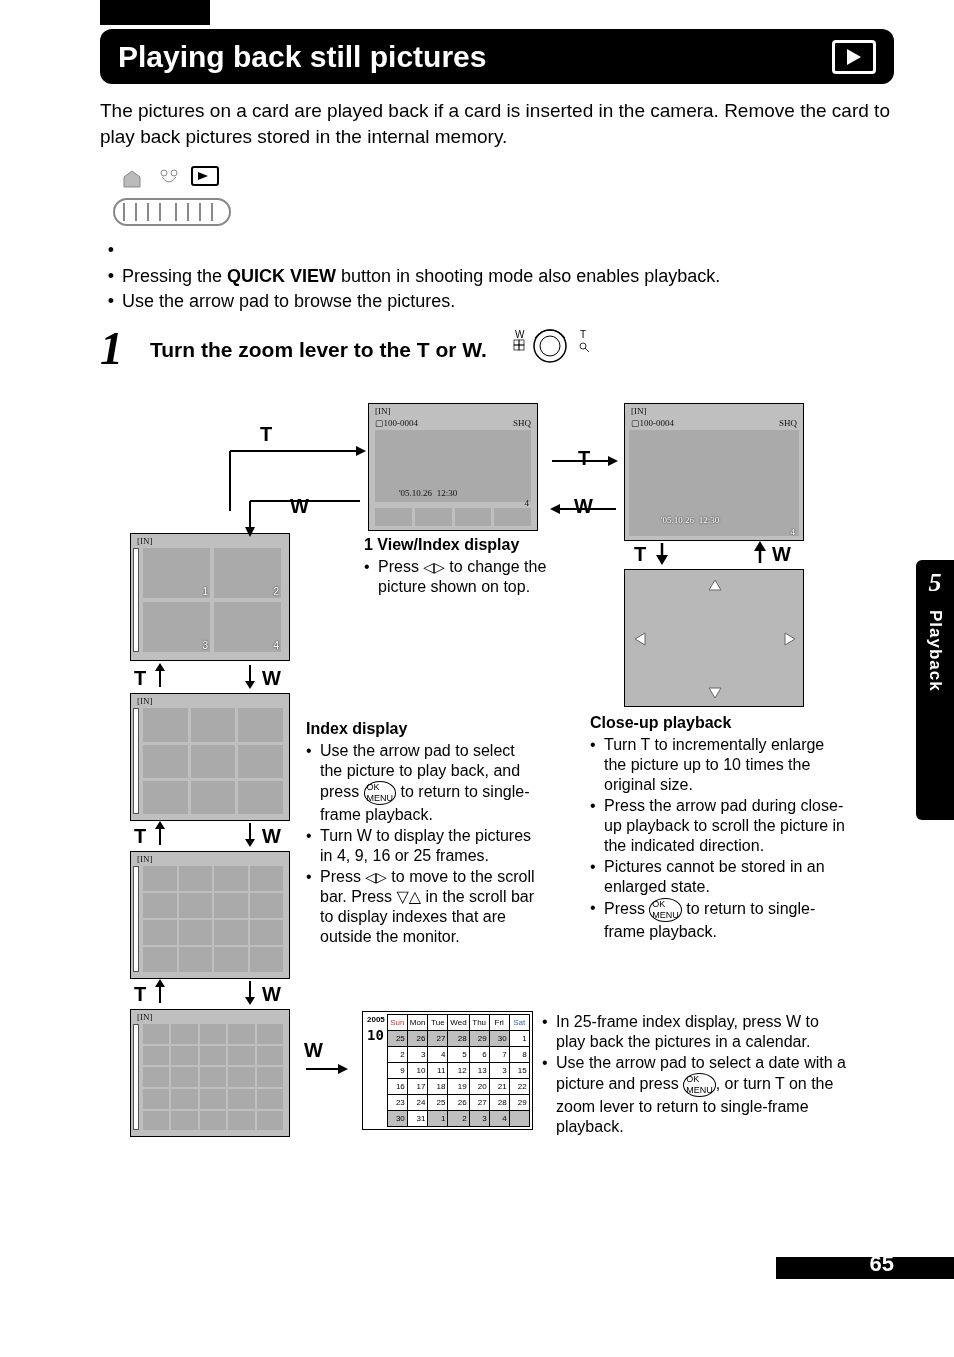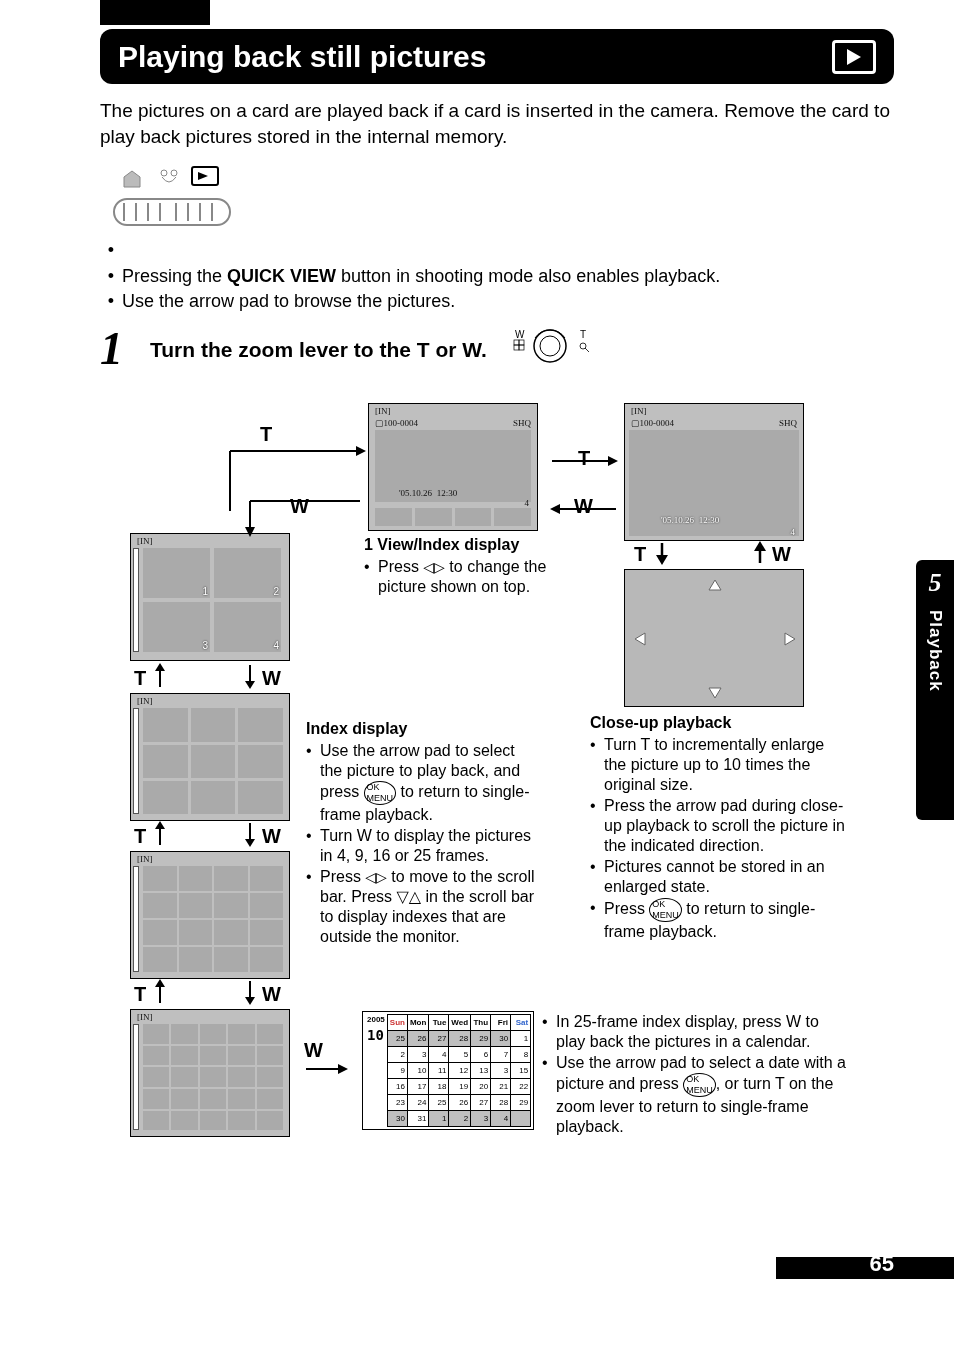--- a/index.html
+++ b/index.html
@@ -36,21 +36,21 @@
   .side-tab .num { font-family:"Times New Roman",serif; font-style:italic; font-weight:bold; font-size:26px; margin-bottom:10px; }
   .side-tab .lbl { writing-mode: vertical-rl; font-weight:bold; font-size:17px; letter-spacing:1px; }
 
   .footer { position: absolute; bottom: 0; left: 0; right: 0; height: 60px; }
   .footer .bar { position:absolute; right:0; bottom:18px; width:170px; height:22px; background:#000; }
   .footer .tick { position:absolute; right:170px; bottom:18px; width:8px; height:22px; background:#000; }
   .footer .pg { position:absolute; right:60px; bottom:18px; color:#fff; font-weight:bold; font-size:22px; }
 
   .cal-table { border-collapse: collapse; font-size:8px; }
   .cal-table td, .cal-table th { border:1px solid #000; width:20px; height:16px; text-align:right; padding:0 2px; background:#fff; }
-  .cal-table th { font-weight:bold; }
+  .cal-table th { font-weight:normal; text-align:center; }
   .cal-table .shade { background:#bfbfbf; }
   .cal-month { font-family:monospace; font-size:14px; font-weight:bold; }
 
   .ok-btn { display:inline-block; border:1px solid #000; border-radius:50%; font-size:9px; padding:0 2px; line-height:11px; vertical-align:middle; }
   .lr-arr { display:inline-block; font-size:14px; vertical-align:middle; }
 </style>
 </head>
 <body>
 
 <div class="page">

